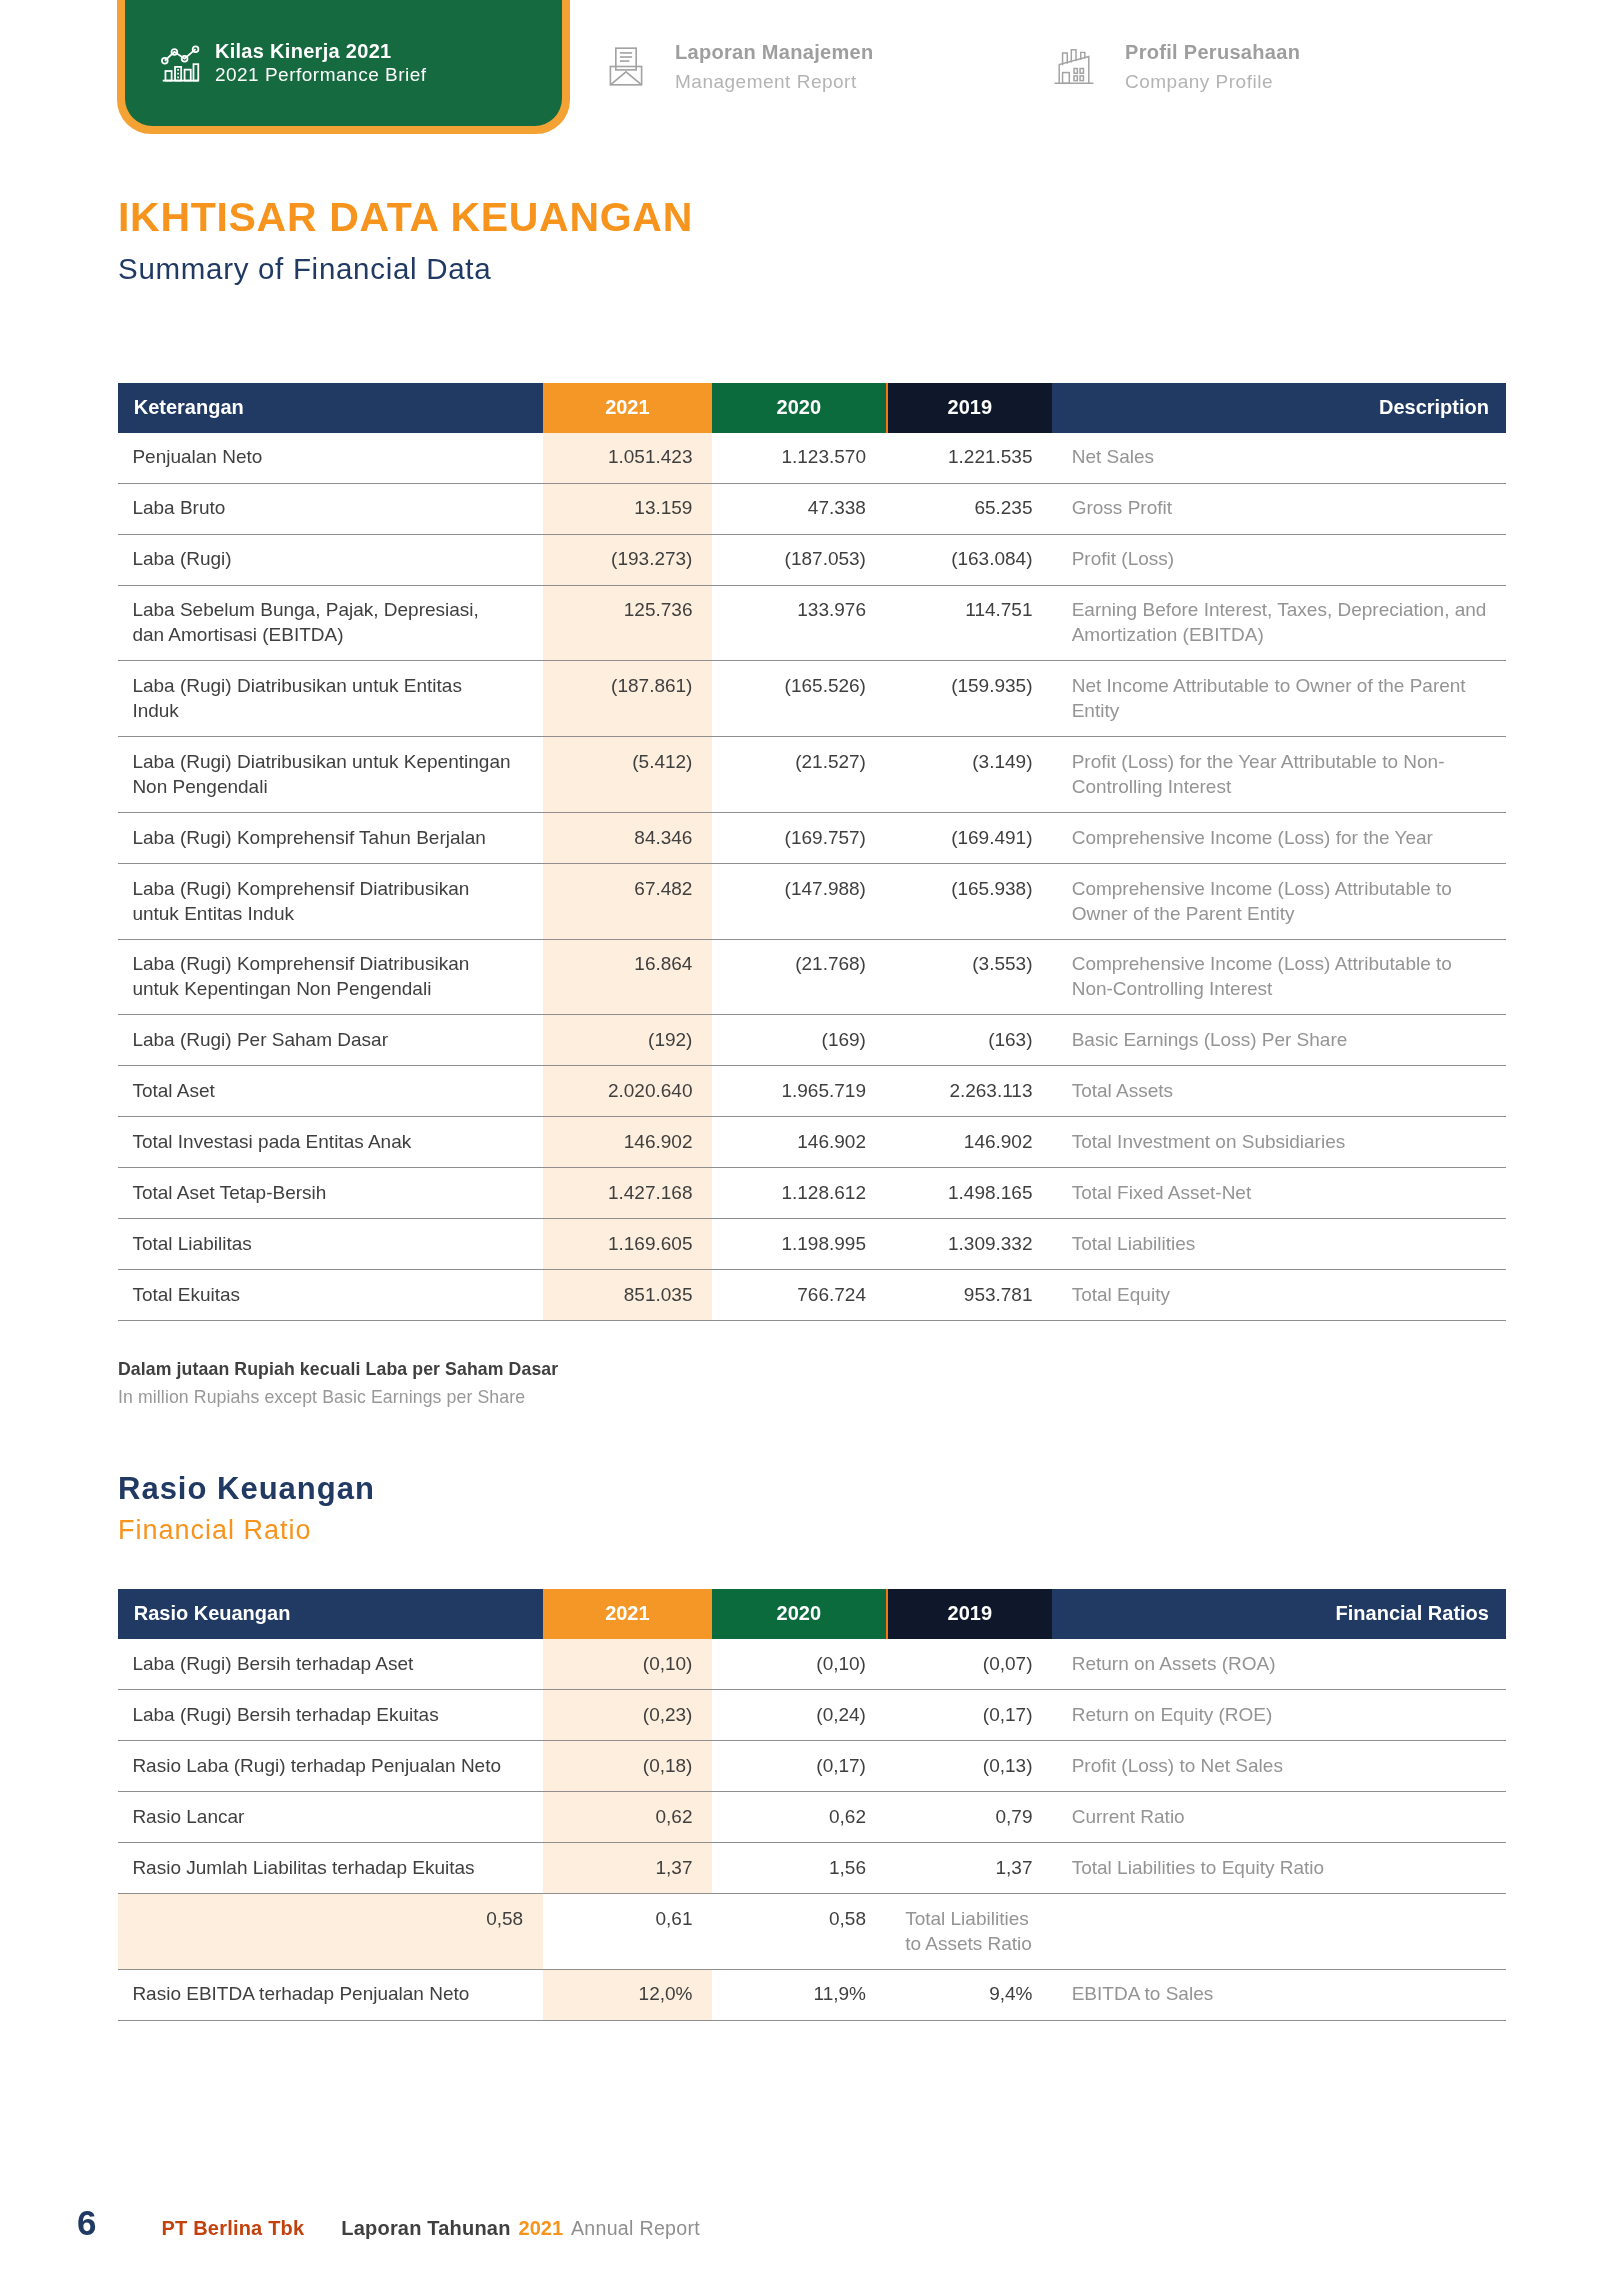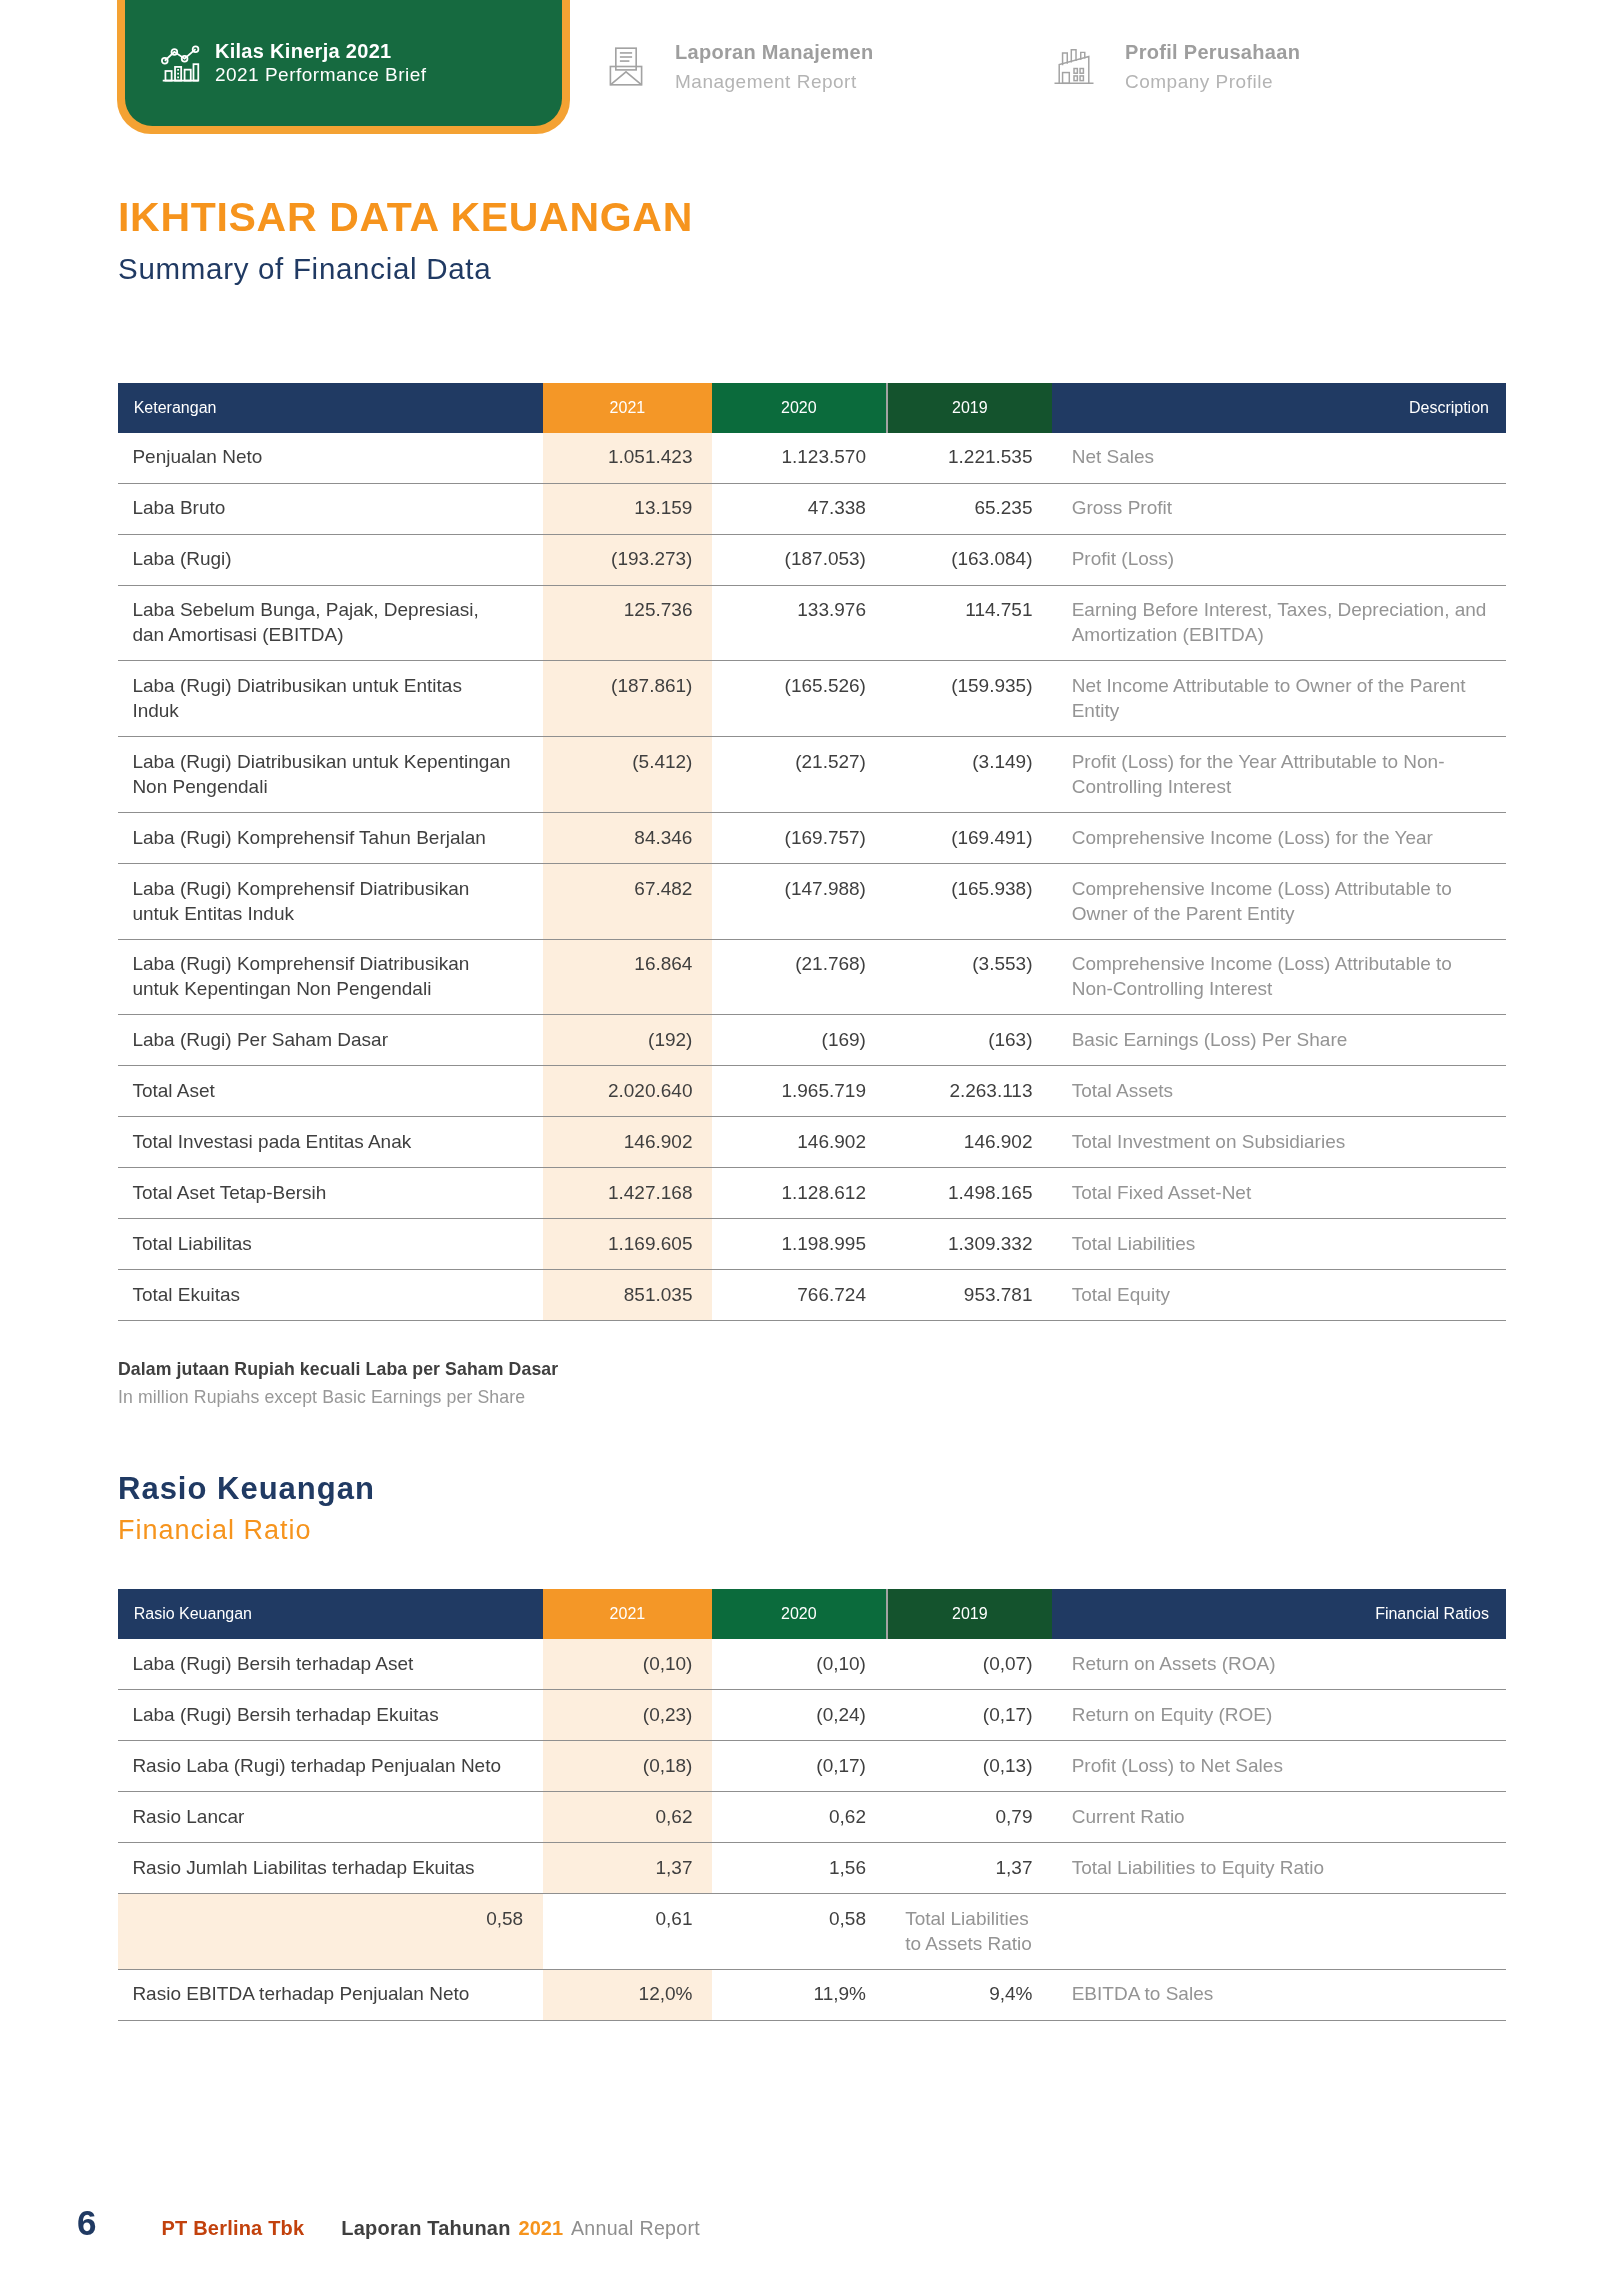--- a/index.html
+++ b/index.html
@@ -23,25 +23,25 @@
 
   
   .content { position:absolute; left:118px; top:194px; width:1388px; }
   .main-title { color:#f6941d; font-size:41px; font-weight:800; letter-spacing:0.7px; }
   .main-subtitle { color:#203a63; font-size:29.5px; font-weight:400; letter-spacing:0.7px; margin-top:10.5px; }
 
   
   .fin-table { margin-top:97px; width:100%; }
   .grid-row { display:grid; grid-template-columns:30.6% 12.2% 12.5% 12.0% 32.7%; }
   .thead .th { min-height:50px; display:flex; align-items:center; color:#ffffff;
-    font-size:16px; font-weight:400; }
+    font-size:20px; font-weight:700; }
   .th-label { background:#203a63; padding-left:15.7px; }
   .th-2021 { background:#f49727; justify-content:center; }
   .th-2020 { background:#0b6b3c; justify-content:center; }
-  .th-2019 { background:#14532d; justify-content:center; border-left:2px solid #a3a3a3; }
+  .th-2019 { background:#0f172a; justify-content:center; border-left:2px solid #f97316; }
   .th-desc { background:#203a63; justify-content:flex-end; padding-right:17px; }
   .tr { border-bottom:1.3px solid #8f8f8f; }
   .td { padding:11.8px 19.6px 13px 19.6px; font-size:19px; line-height:25px; color:#3f3f3f; min-height:50px; }
   .td.label { padding-left:14.4px; padding-right:30px; }
   .td.num { text-align:right; }
   .td.y2021 { background:#fdeedd; }
   .td.desc { text-align:left; color:#949494; padding-right:17px; }
 
   .footnote { margin-top:38px; }
   .footnote-id { font-size:17.7px; font-weight:600; color:#3f3f3f; letter-spacing:0.1px; }

